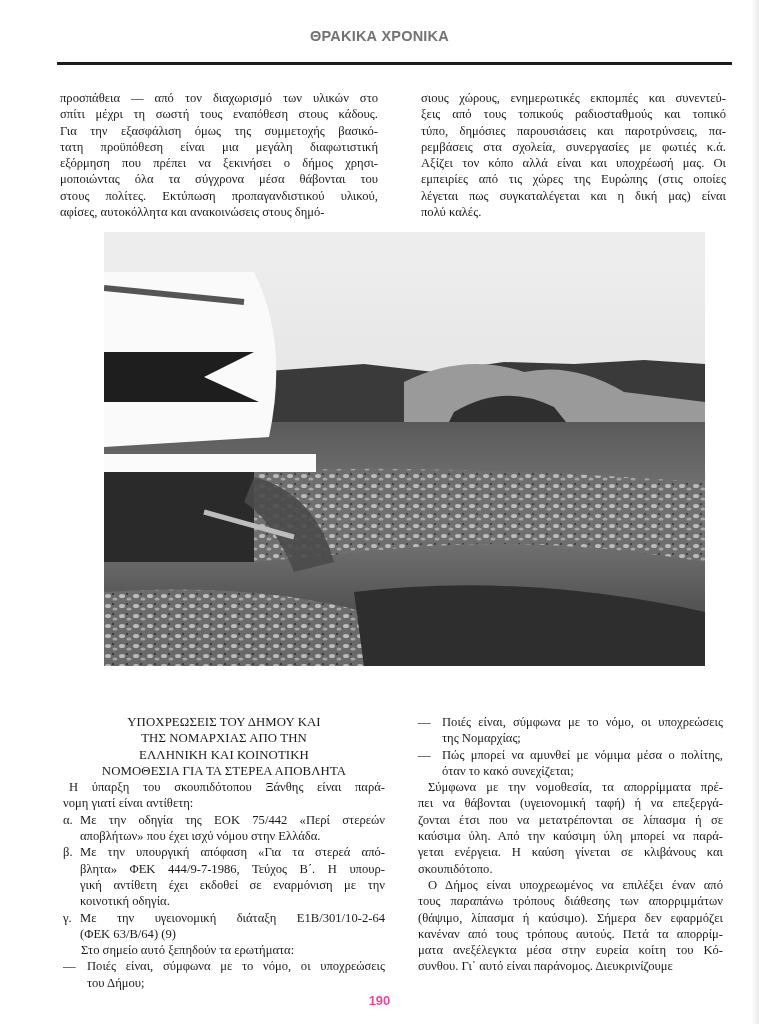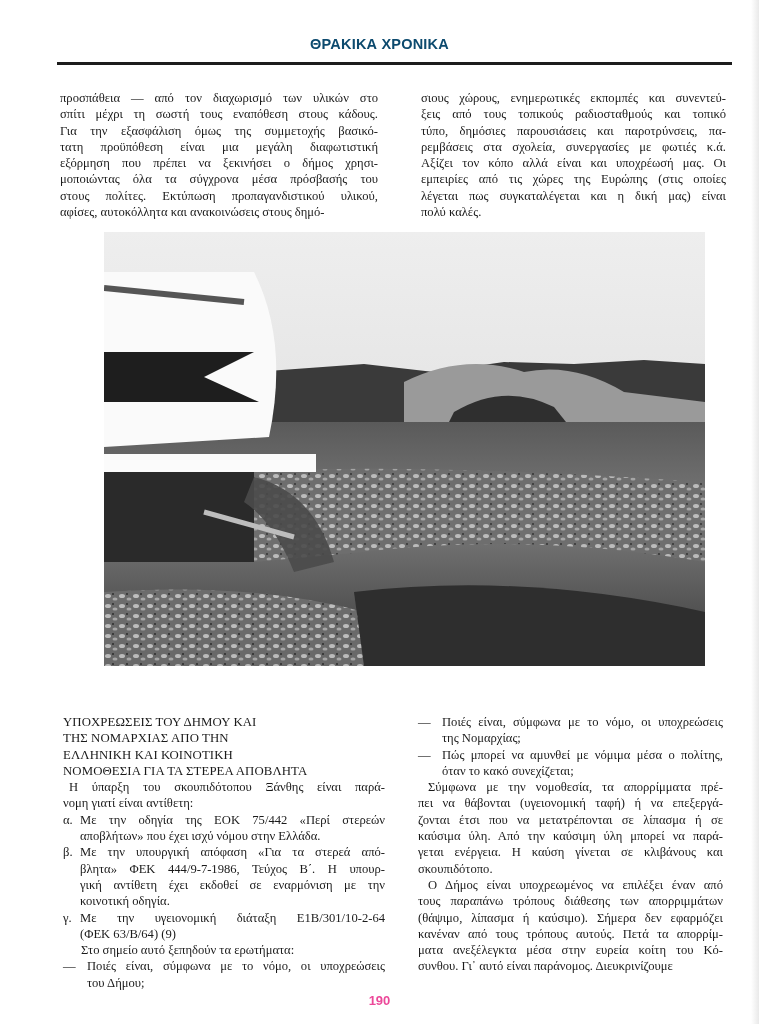--- a/index.html
+++ b/index.html
@@ -1,26 +1,26 @@
 <!DOCTYPE html>
 <html><head>
 <meta charset="utf-8">
 <style>
   html, body { margin: 0; padding: 0; background: #fff; }
   body { width: 759px; height: 1024px; position: relative; overflow: hidden; font-family: "Liberation Serif", serif; color: #1a1a1a; }
-  .header-title { position: absolute; top: 36px; left: 0; width: 759px; text-align: center; font-family: "Liberation Sans", sans-serif; font-weight: bold; font-size: 14.5px; letter-spacing: 0.2px; color: #0c4a6e; }
+  .header-title { position: absolute; top: 28px; left: 0; width: 759px; text-align: center; font-family: "Liberation Sans", sans-serif; font-weight: bold; font-size: 14.5px; letter-spacing: 0.2px; color: #737373; }
   .header-rule { position: absolute; top: 62px; left: 57px; width: 675px; height: 3px; background: #1c1c1c; }
   .col { position: absolute; font-size: 12.6px; line-height: 16.3px; text-align: justify; margin-top: 17px; }
   .col .line { display: block; text-align: justify; text-align-last: justify; white-space: nowrap; }
   .col .line.last { text-align-last: left; }
   #top-left { left: 60px; top: 73px; width: 318px; }
   #top-right { left: 421px; top: 73px; width: 305px; }
   #bottom-left { left: 63px; top: 697px; width: 322px; }
   #bottom-right { left: 418px; top: 697px; width: 305px; }
-  .heading { font-size: 12.8px; line-height: 16.3px; letter-spacing: 0.1px; }
+  .heading { text-align: center; font-size: 12.8px; line-height: 16.3px; letter-spacing: 0.1px; }
   .heading span { display: block; }
   .item { position: relative; padding-left: 17px; }
   .item .mark { position: absolute; left: 0; top: 0; }
   .item-dash { position: relative; padding-left: 24px; }
   .item-dash .mark { position: absolute; left: 0; top: 0; }
   .page-number { position: absolute; top: 993px; left: 0; width: 759px; text-align: center; font-family: "Liberation Sans", sans-serif; font-weight: bold; font-size: 13px; color: #ec4899; }
   .photo { position: absolute; left: 104px; top: 232px; width: 601px; height: 434px; overflow: hidden; background: #888; }
   .photo svg { display: block; }
   .right-edge { position: absolute; right: 0; top: 0; width: 8px; height: 1024px; background: linear-gradient(to right, #fff, #e9e9e9); }
 </style>
@@ -31,21 +31,21 @@
 
 <div class="header-title">ΘΡΑΚΙΚΑ ΧΡΟΝΙΚΑ</div>
 <div class="header-rule"></div>
 
 <div class="col" id="top-left">
     <span class="line">προσπάθεια — από τον διαχωρισμό των υλικών στο</span>
     <span class="line">σπίτι μέχρι τη σωστή τους εναπόθεση στους κάδους.</span>
     <span class="line">Για την εξασφάλιση όμως της συμμετοχής βασικό-</span>
     <span class="line">τατη προϋπόθεση είναι μια μεγάλη διαφωτιστική</span>
     <span class="line">εξόρμηση που πρέπει να ξεκινήσει ο δήμος χρησι-</span>
-    <span class="line">μοποιώντας όλα τα σύγχρονα μέσα πρόσβασής του</span>
+    <span class="line">μοποιώντας όλα τα σύγχρονα μέσα θάβονται του</span>
     <span class="line">στους πολίτες. Εκτύπωση προπαγανδιστικού υλικού,</span>
     <span class="line last">αφίσες, αυτοκόλλητα και ανακοινώσεις στους δημό-</span>
   </div>
 <div class="col" id="top-right">
     <span class="line">σιους χώρους, ενημερωτικές εκπομπές και συνεντεύ-</span>
     <span class="line">ξεις από τους τοπικούς ραδιοσταθμούς και τοπικό</span>
     <span class="line">τύπο, δημόσιες παρουσιάσεις και παροτρύνσεις, πα-</span>
     <span class="line">ρεμβάσεις στα σχολεία, συνεργασίες με φωτιές κ.ά.</span>
     <span class="line">Αξίζει τον κόπο αλλά είναι και υποχρέωσή μας. Οι</span>
     <span class="line">εμπειρίες από τις χώρες της Ευρώπης (στις οποίες</span>

